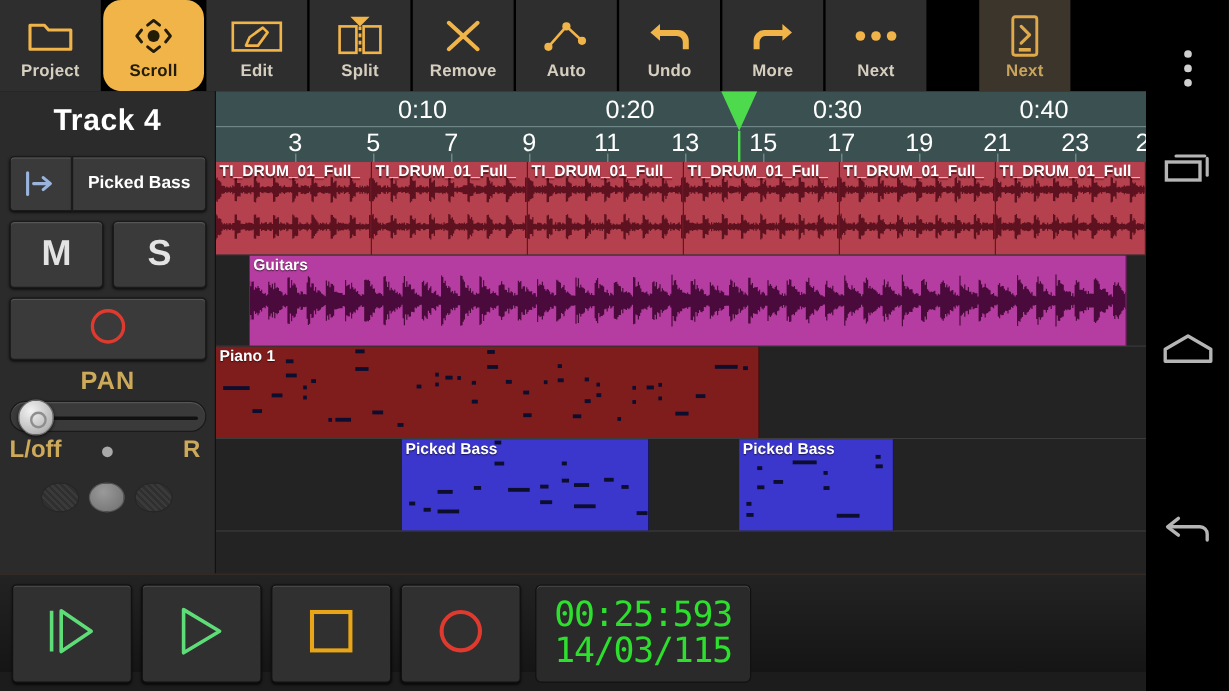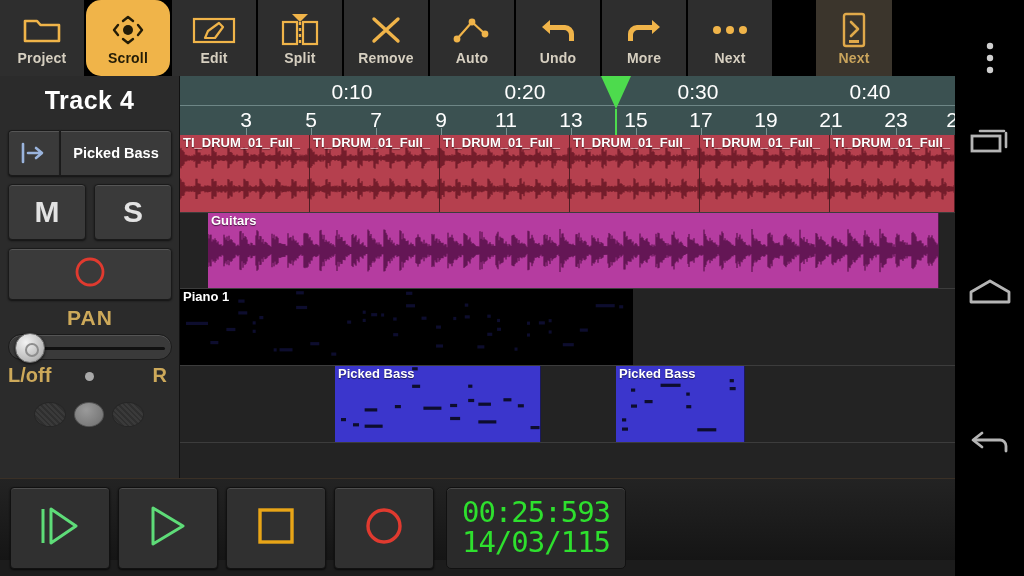--- a/index.html
+++ b/index.html
@@ -76,21 +76,21 @@
   #playhead { position:absolute; top:0; width:0; height:0; border-left:15px solid transparent;
               border-right:15px solid transparent; border-top:33px solid #4ddb4d; transform:translateX(-15px); z-index:6; }
   #playline { position:absolute; top:33px; width:2px; height:26px; background:#4ddb4d; transform:translateX(-1px); z-index:6; }
 
   .trow { position:absolute; left:0; width:775px; background:#232323; border-bottom:1px solid #3c3c3c; }
   .clip { position:absolute; top:0; bottom:0; overflow:hidden; border-right:1px solid rgba(0,0,0,.55); }
   .cliplabel { position:absolute; left:3px; top:0px; font-size:13px; font-weight:bold; color:#fff;
                white-space:nowrap; text-shadow:0 1px 1px rgba(0,0,0,.6); z-index:3; }
   .drum-clip { background:#b5404e; }
   .guitar-clip { background:#b53ca0; }
-  .piano-clip { background:#000000; }
+  .piano-clip { background:#7f1d1d; }
   .bass-clip { background:#3b36cc; }
 
   
   #transport { position:absolute; left:0; top:478px; width:955px; height:82px;
                background:linear-gradient(#232323,#151515); border-top:1px solid #3a3026; }
   .trbtn { position:absolute; top:8px; width:100px; height:82px; background:#303030;
            border:1px solid #111; border-radius:4px;
            box-shadow:inset 0 1px 0 #4e4e4e, 0 1px 2px rgba(0,0,0,.7);
            display:flex; align-items:center; justify-content:center; }
   #timedisp { position:absolute; left:446px; top:8px; width:180px; height:82px; background:#2a2a2a;

